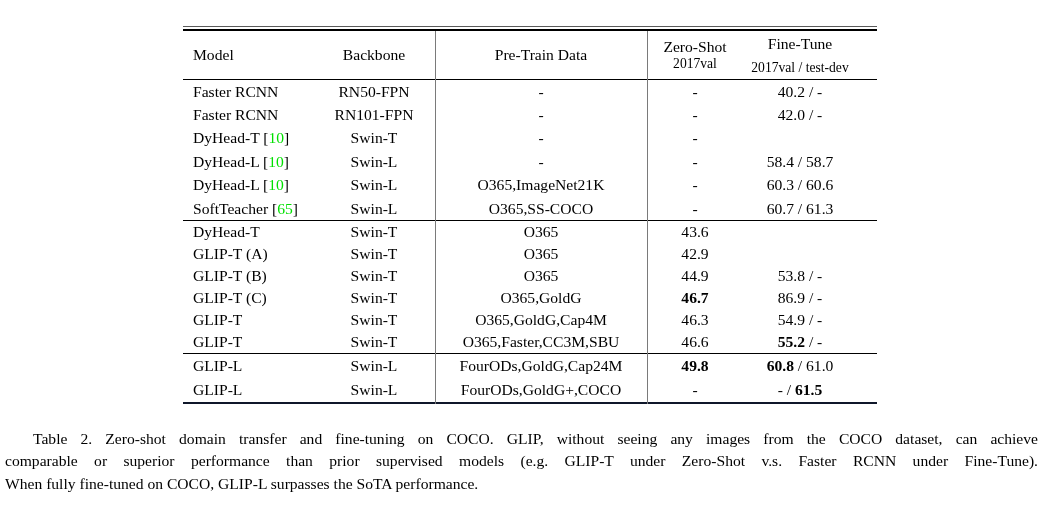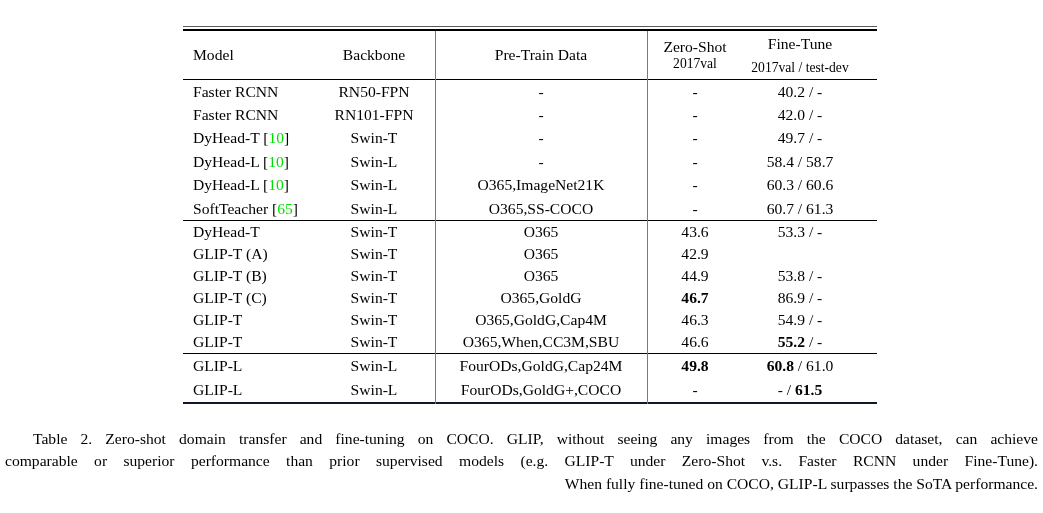--- a/index.html
+++ b/index.html
@@ -67,21 +67,21 @@
 
   
   .caption {
     position: absolute;
     left: 5px;
     top: 428px;
     width: 1033px;
     font-size: 15.6px;
     line-height: 22.3px;
   }
-  .cap-line { white-space: normal; text-align: right; }
+  .cap-line { white-space: normal; }
   .cap-just { text-align: justify; text-align-last: justify; }
   .cap-indent { padding-left: 28px; }
 </style>
 </head>
 <body>
 
 <div class="page">
 
   <div class="tbl">
     <div class="rule-thin"></div>
@@ -115,21 +115,20 @@
           <div class="cell cb">RN101-FPN</div>
           <div class="cell cp">-</div>
           <div class="cell cz">-</div>
           <div class="cell cf"><span>42.0 / -</span></div>
         </div>
         <div class="row grid-cols">
           <div class="cell cm">DyHead-T [<span style="color: rgb(0, 224, 0);">10</span>]</div>
           <div class="cell cb">Swin-T</div>
           <div class="cell cp">-</div>
           <div class="cell cz">-</div>
-          <div class="cell cf"><span>49.7 / -</span></div>
         </div>
         <div class="row grid-cols">
           <div class="cell cm">DyHead-L [<span style="color: rgb(0, 224, 0);">10</span>]</div>
           <div class="cell cb">Swin-L</div>
           <div class="cell cp">-</div>
           <div class="cell cz">-</div>
           <div class="cell cf"><span>58.4 / 58.7</span></div>
         </div>
         <div class="row grid-cols">
           <div class="cell cm">DyHead-L [<span style="color: rgb(0, 224, 0);">10</span>]</div>
@@ -145,21 +144,20 @@
           <div class="cell cz">-</div>
           <div class="cell cf"><span>60.7 / 61.3</span></div>
         </div>
       </div>
     <div class="grp g2">
         <div class="row grid-cols">
           <div class="cell cm">DyHead-T</div>
           <div class="cell cb">Swin-T</div>
           <div class="cell cp">O365</div>
           <div class="cell cz">43.6</div>
-          <div class="cell cf"><span>53.3 / -</span></div>
         </div>
         <div class="row grid-cols">
           <div class="cell cm">GLIP-T (A)</div>
           <div class="cell cb">Swin-T</div>
           <div class="cell cp">O365</div>
           <div class="cell cz">42.9</div>
         </div>
         <div class="row grid-cols">
           <div class="cell cm">GLIP-T (B)</div>
           <div class="cell cb">Swin-T</div>
@@ -177,21 +175,21 @@
         <div class="row grid-cols">
           <div class="cell cm">GLIP-T</div>
           <div class="cell cb">Swin-T</div>
           <div class="cell cp">O365,GoldG,Cap4M</div>
           <div class="cell cz">46.3</div>
           <div class="cell cf"><span>54.9 / -</span></div>
         </div>
         <div class="row grid-cols">
           <div class="cell cm">GLIP-T</div>
           <div class="cell cb">Swin-T</div>
-          <div class="cell cp">O365,When,CC3M,SBU</div>
+          <div class="cell cp">O365,Faster,CC3M,SBU</div>
           <div class="cell cz">46.6</div>
           <div class="cell cf"><span class="b">55.2</span><span> / -</span></div>
         </div>
       </div>
     <div class="grp g3 last">
         <div class="row grid-cols">
           <div class="cell cm">GLIP-L</div>
           <div class="cell cb">Swin-L</div>
           <div class="cell cp">FourODs,GoldG,Cap24M</div>
           <div class="cell cz b">49.8</div>

